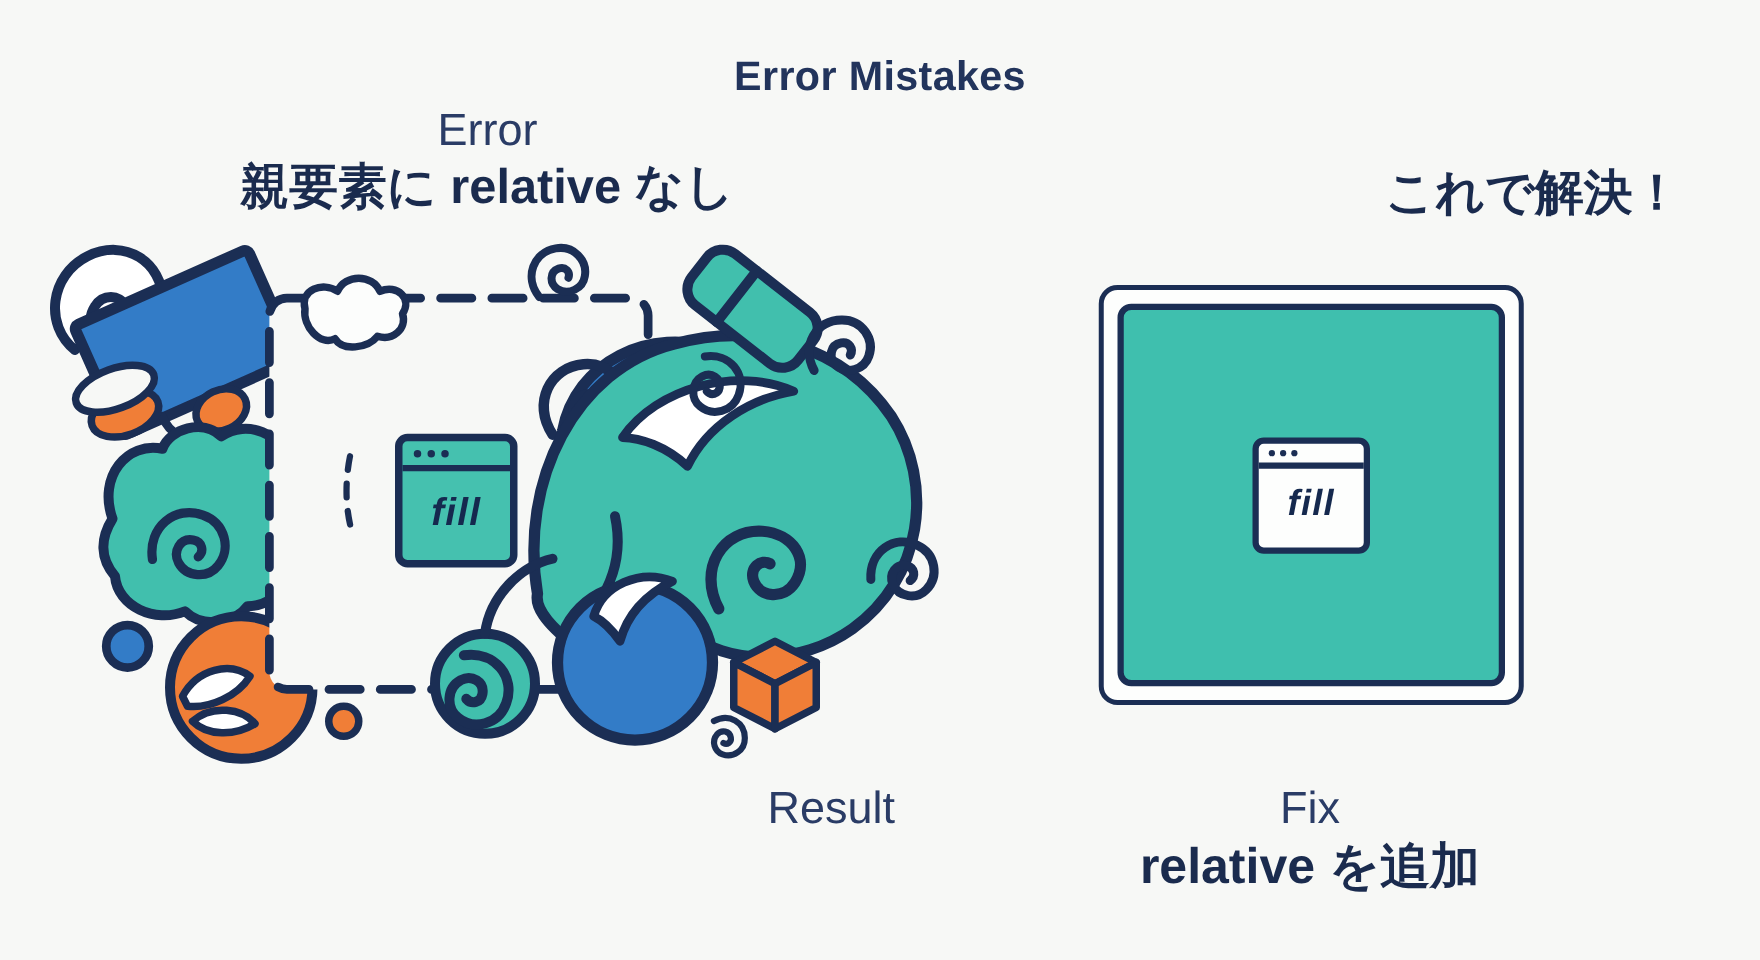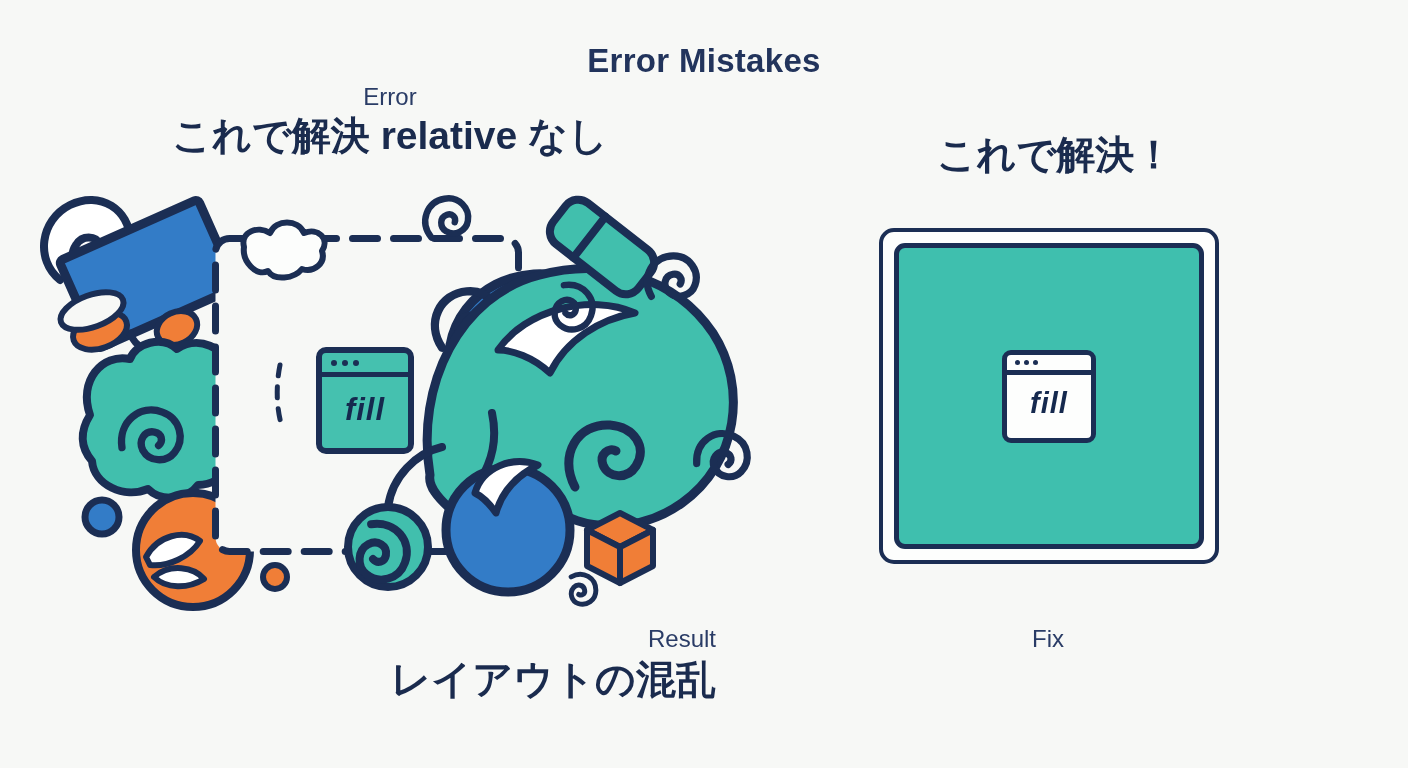--- a/index.html
+++ b/index.html
@@ -12,24 +12,24 @@
   html,body{margin:0;padding:0;background:#e8e8e8;}
   .stage{
     position:relative;width:1408px;height:768px;background:var(--bg);
     font-family:"Liberation Sans","DejaVu Sans",sans-serif;color:var(--navy);
     overflow:hidden;margin:0 auto;
   }
   .page-title{
     position:absolute;top:42px;left:0;width:100%;text-align:center;
     font-size:33px;font-weight:700;color:#22345c;letter-spacing:.3px;
   }
-  .tag{font-size:24px;font-weight:500;color:#2a3c66;line-height:1.1;}
+  .tag{font-size:36px;font-weight:500;color:#2a3c66;line-height:1.1;}
   .heading{font-size:39px;font-weight:700;color:#1a2b4e;line-height:1.15;margin-top:4px;}
   .error-block{position:absolute;left:0;top:84px;width:780px;text-align:center;}
-  .solve-block{position:absolute;left:765px;top:129px;width:580px;text-align:center;}
+  .solve-block{position:absolute;left:765px;top:129px;width:580px;text-align:right;}
   .result-block{position:absolute;left:0;top:626px;width:716px;text-align:right;}
   .fixwrap-block{position:absolute;left:758px;top:626px;width:580px;text-align:center;}
   .result-block .heading,.fixwrap-block .heading{font-size:40px;}
 
   
   .illo{position:absolute;left:30px;top:185px;width:740px;height:450px;}
 
   
   .win{
     position:absolute;box-sizing:border-box;border:6px solid var(--navy);
@@ -69,21 +69,21 @@
 </style>
 </head>
 <body>
 
 <div class="stage">
 
   <div class="page-title">Error Mistakes</div>
 
   <div class="error-block">
     <div class="tag">Error</div>
-    <div class="heading">これで解決 relative なし</div>
+    <div class="heading">親要素に relative なし</div>
   </div>
 
   <div class="solve-block">
     <div class="heading">これで解決！</div>
   </div>
 
   <svg class="illo" viewBox="0 0 740 450" stroke-linecap="round" stroke-linejoin="round">
     <defs>
       <path id="curl" d="M-22,18 C-30,-6 -12,-26 10,-22 C28,-19 36,0 28,14 C22,25 6,27 -2,17 C-8,9 -4,-2 6,-2 C13,-2 16,5 12,10" fill="none"></path>
     </defs>
@@ -176,20 +176,20 @@
           <span class="dot"></span>
           <span class="dot"></span>
         </div>
         <div class="body">fill</div>
       </div>
     </div>
   </div>
 
   <div class="result-block">
     <div class="tag">Result</div>
-    <div class="heading">レイアウトの混乱</div>
   </div>
 
   <div class="fixwrap-block">
     <div class="tag">Fix</div>
+    <div class="heading">relative を追加</div>
   </div>
 
 </div>
 
 </body></html>

